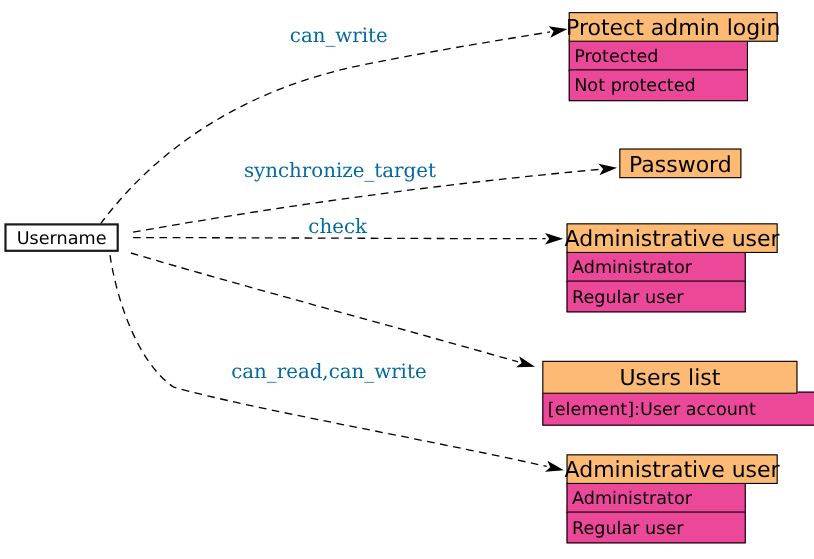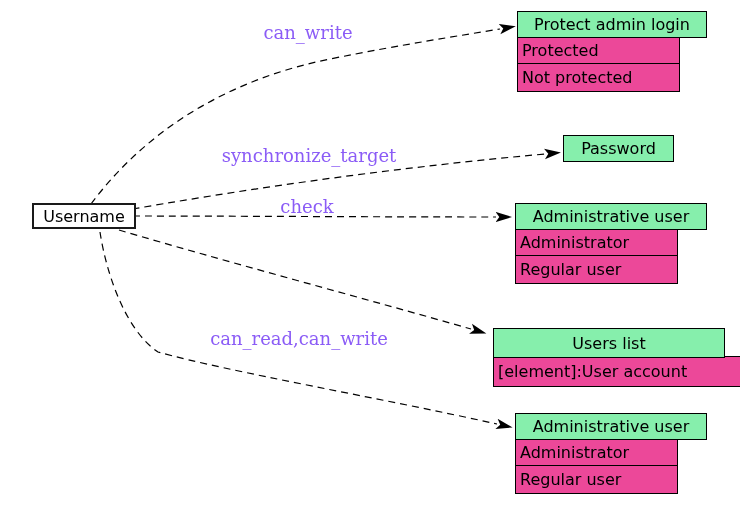--- a/index.html
+++ b/index.html
@@ -6,42 +6,42 @@
   .canvas {
     position:relative; width:740px; height:508px; background:#ffffff;
     font-family:"DejaVu Sans", sans-serif; color:#000; overflow:hidden;
   }
   svg.edges { position:absolute; left:0; top:0; width:740px; height:508px; }
   svg.edges path.edge {
     fill:none; stroke:#000; stroke-width:1.2; stroke-dasharray:7 5;
   }
   
   .source-node {
-    position:absolute; left:32px; top:203px; width:104px; height:26px;
+    position:absolute; left:4px; top:203px; width:104px; height:26px;
     border:2px solid #1a1a1a; box-sizing:border-box; background:#fff;
     display:flex; align-items:center; justify-content:center;
     font-size:16px; white-space:nowrap;
   }
   
   .vnode { position:absolute; }
   .vtitle {
-    border:1.5px solid #000; box-sizing:border-box; background:#86efac;
+    border:1.5px solid #000; box-sizing:border-box; background:#fdba74;
     height:27px; display:flex; align-items:center; justify-content:center;
-    font-size:16px; white-space:nowrap; position:relative; z-index:2;
+    font-size:20px; white-space:nowrap; position:relative; z-index:2;
   }
   .vrow {
     border:1.5px solid #000; box-sizing:border-box; background:#ec4899;
     height:29px; margin-top:-2px; display:flex; align-items:center;
     padding-left:4px; font-size:16px; white-space:nowrap;
   }
   
   .elabel {
     position:absolute; transform:translateX(-50%);
     font-family:"DejaVu Serif", serif; font-size:18px; line-height:23px;
-    color:#8b5cf6; white-space:nowrap; text-align:center;
+    color:#0369a1; white-space:nowrap; text-align:center;
   }
 </style>
 </head>
 <body>
 
 <div class="canvas">
 
   <svg class="edges" viewBox="0 0 740 508">
     <defs>
       <marker id="arrow" markerUnits="userSpaceOnUse" markerWidth="18" markerHeight="12" viewBox="0 0 18 12" refX="0.5" refY="6" orient="auto">

